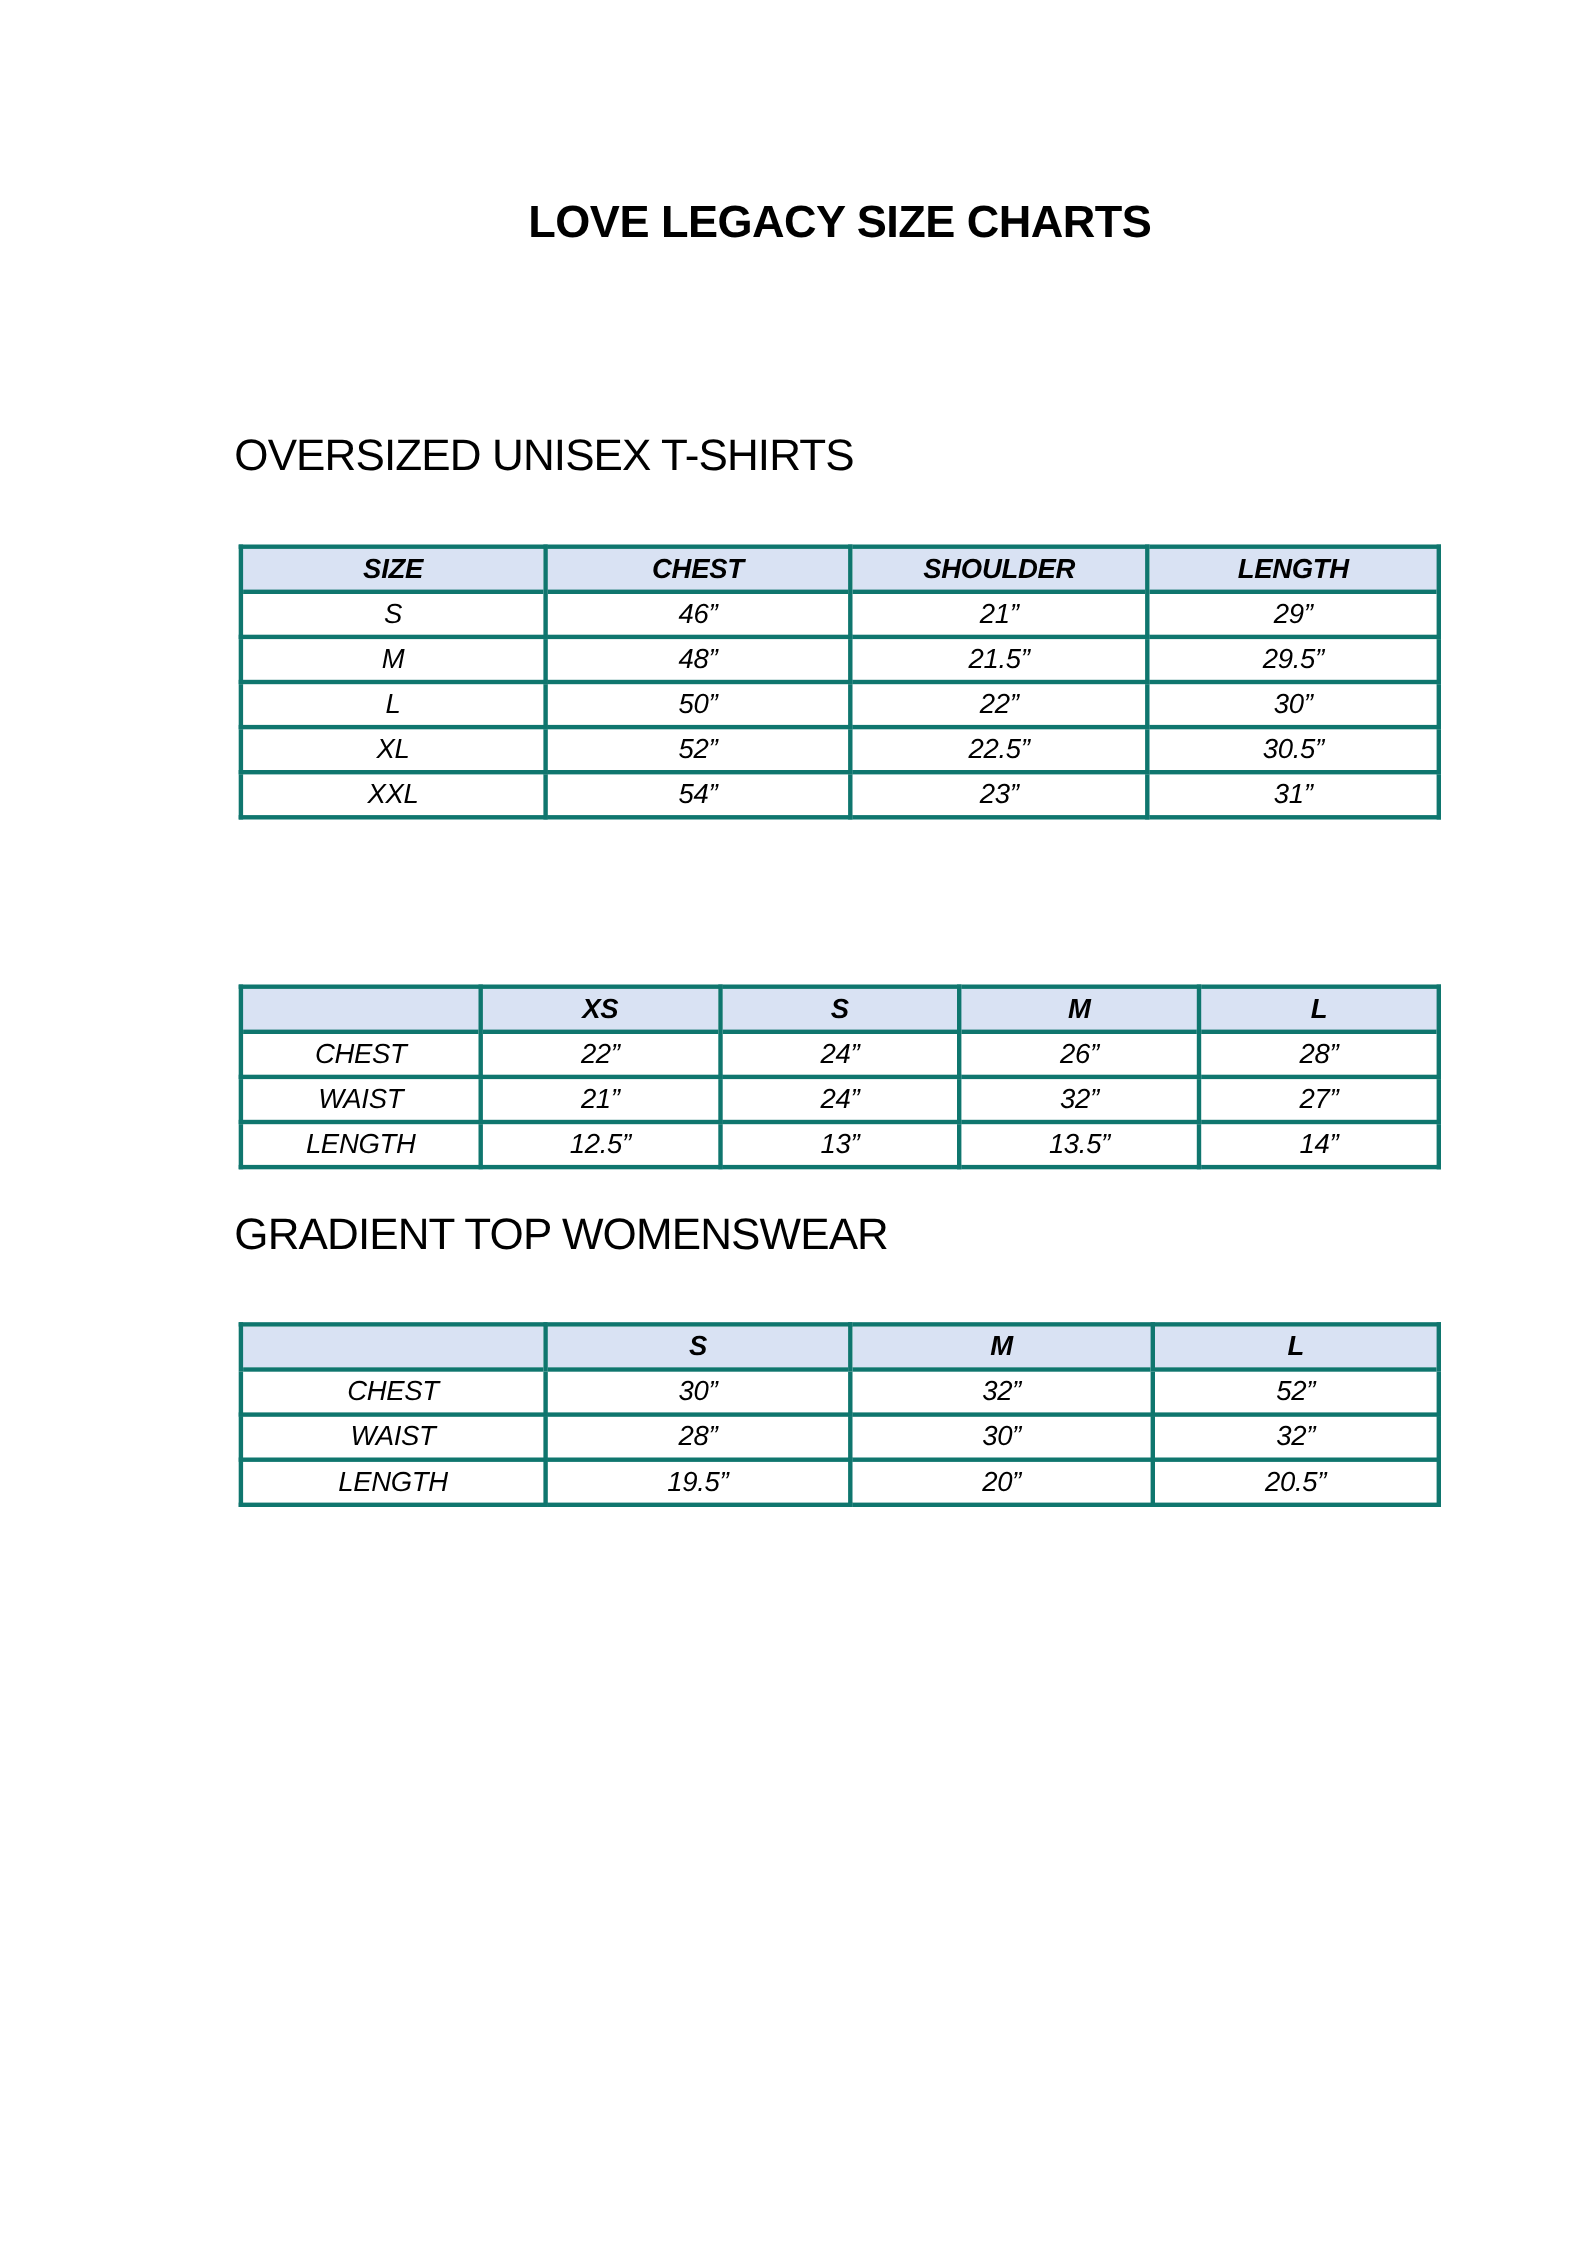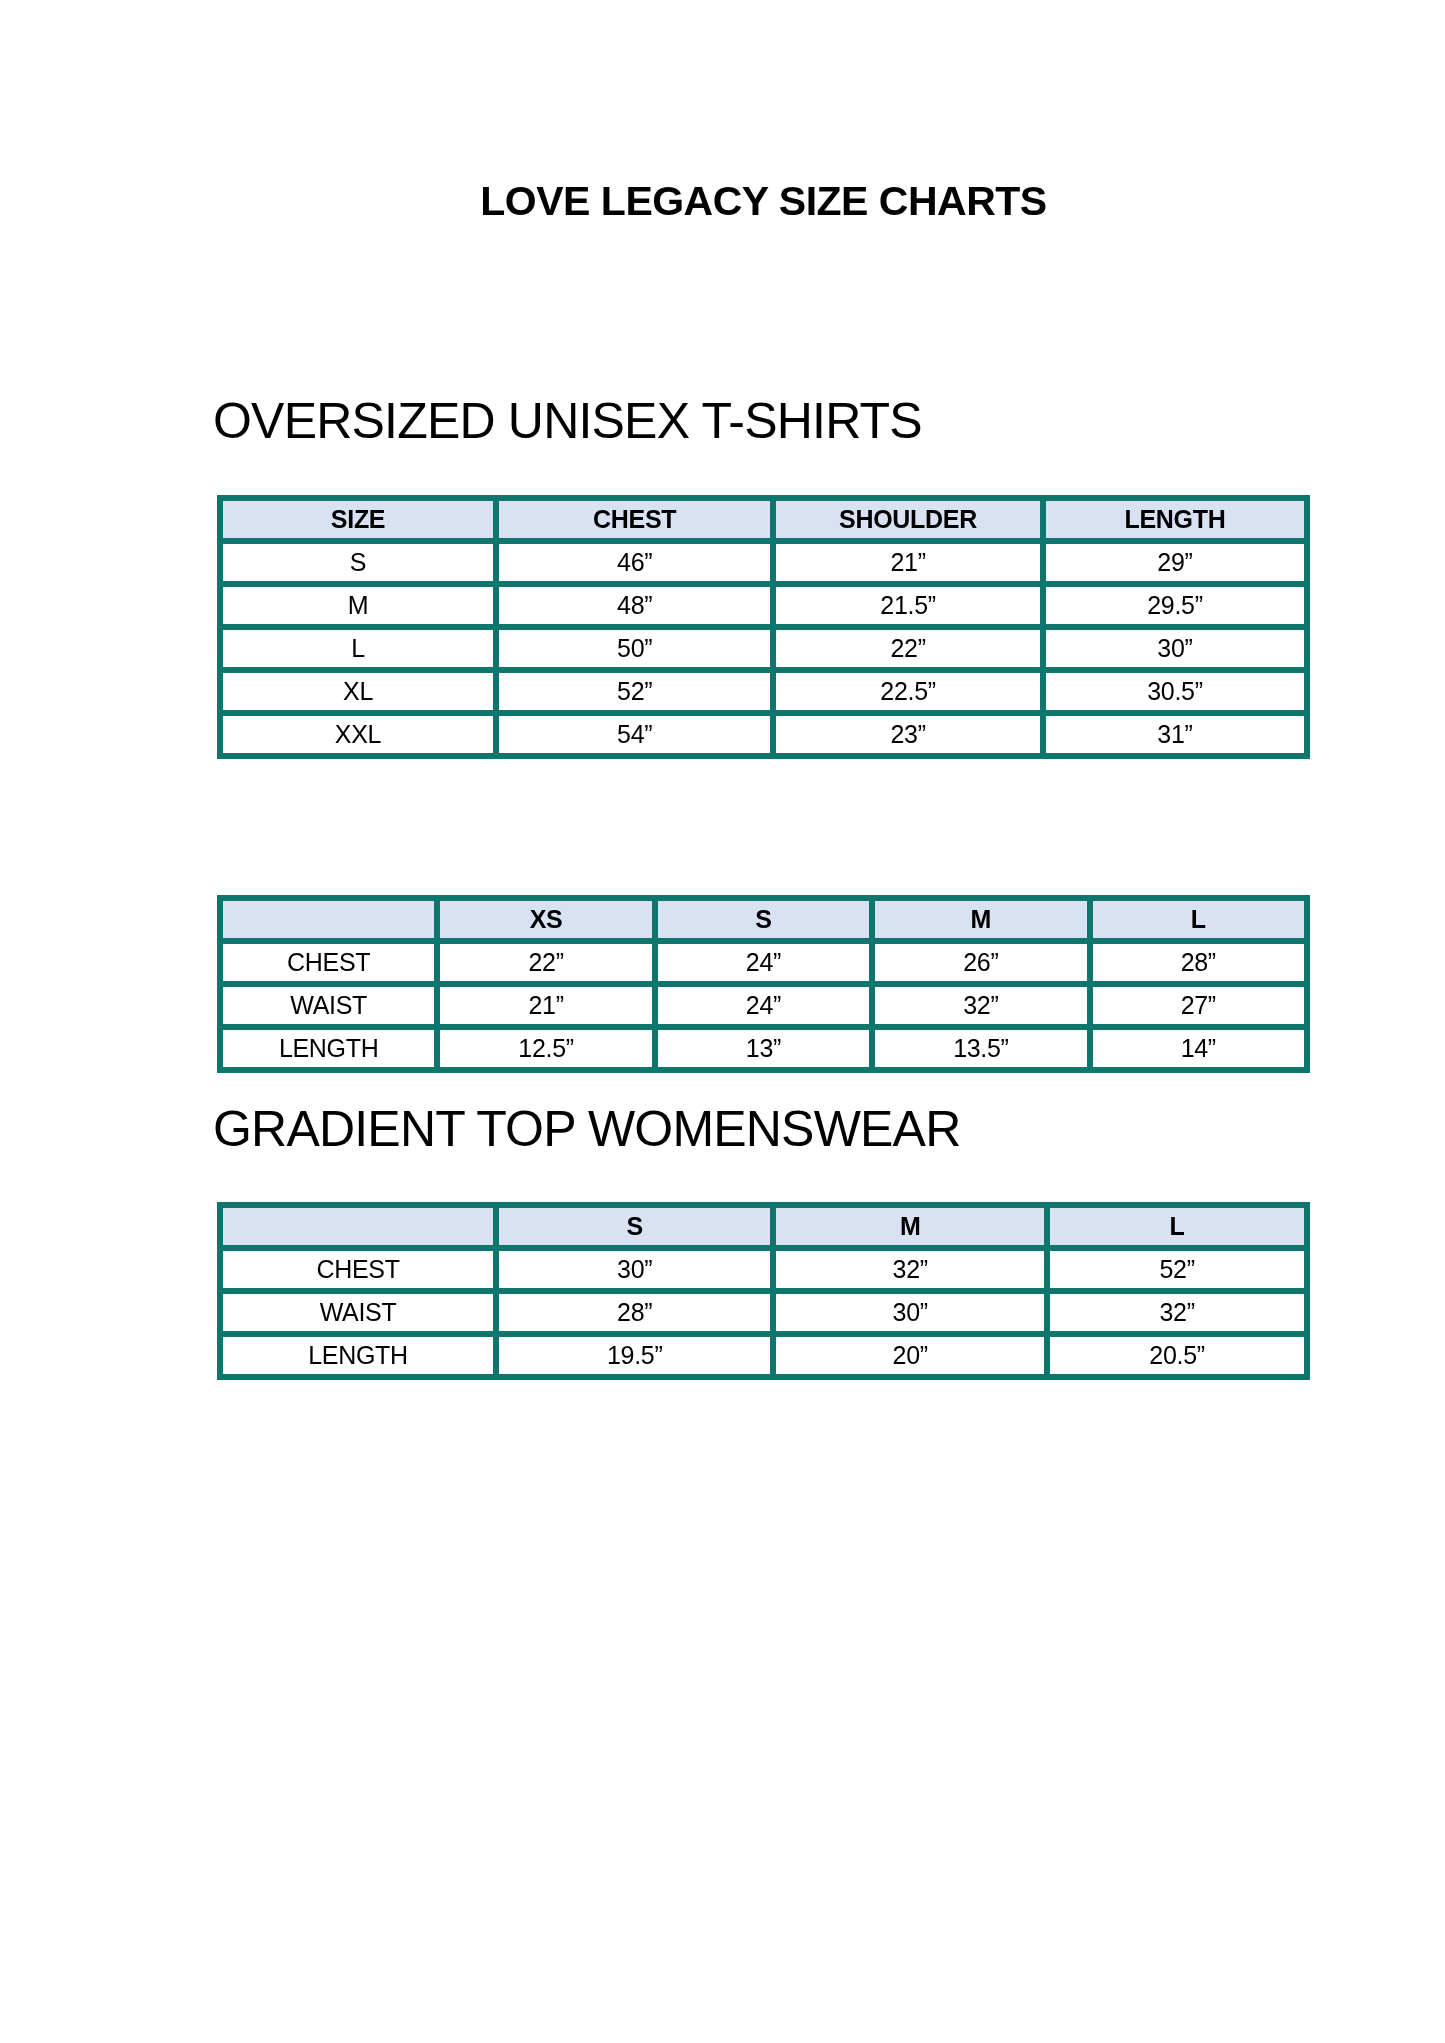--- a/index.html
+++ b/index.html
@@ -26,21 +26,21 @@
     text-align: center;
     font-size: 41px;
     font-weight: 700;
     letter-spacing: -0.5px;
     color: #000000;
   }
   .section-heading {
     position: absolute;
     left: 172px;
     margin: 0;
-    font-size: 50px;
+    font-size: 40px;
     font-weight: 400;
     letter-spacing: -0.8px;
     color: #000000;
     white-space: nowrap;
   }
   .h-1 { top: 392px; }
   .h-2 { top: 794px; }
   .h-3 { top: 1100px; }
 
   table.sizes-table {
@@ -50,28 +50,29 @@
     table-layout: fixed;
     border-collapse: collapse;
     border: 2px solid #2e333b;
   }
   .t-1 { top: 495px; }
   .t-2 { top: 895px; }
   .t-3 { top: 1202px; }
 
   table.sizes-table th,
   table.sizes-table td {
-    border: 6px solid #0f766e;
+    border: 4px solid #0f766e;
     height: 37px;
     padding: 0;
     text-align: center;
     vertical-align: middle;
     font-size: 25px;
     letter-spacing: -0.3px;
     overflow: hidden;
+    font-style: italic;
   }
   table.sizes-table th {
     background: #D9E2F3;
     font-weight: 700;
     border-bottom: 3px solid #2e333b;
   }
   table.sizes-table td {
     background: #ffffff;
     font-weight: 400;
   }

